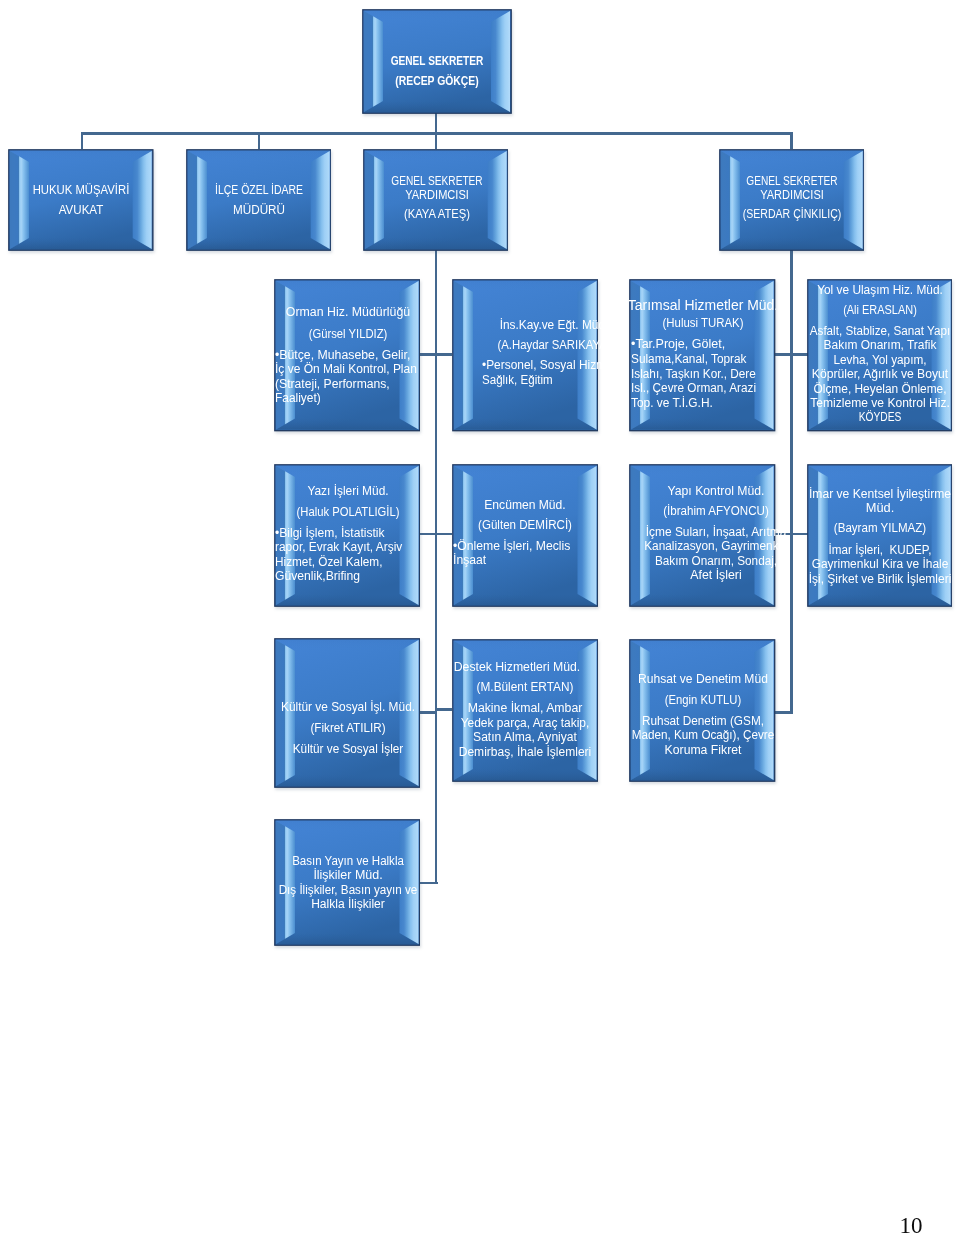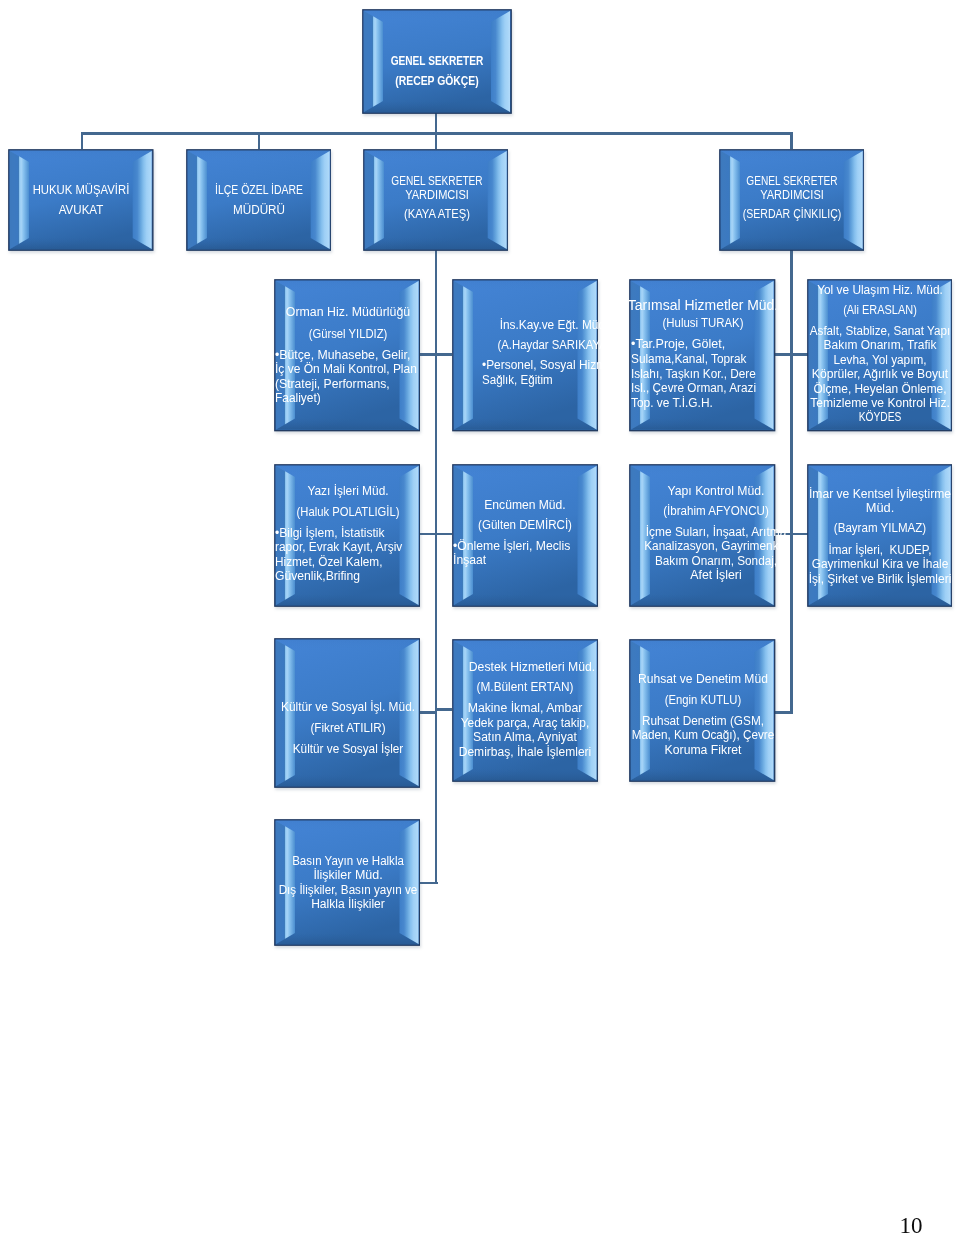--- a/index.html
+++ b/index.html
@@ -891,21 +891,21 @@
       <div class="tline" style="font-size: 12.31px; top: 80.2365px; left: 73.5px; transform: translateX(-50%) scaleX(0.9478);">İmar İşleri,  KUDEP,</div>
       <div class="tline" style="font-size: 12.31px; top: 94.7365px; left: 73.5px; transform: translateX(-50%) scaleX(0.9712);">Gayrimenkul Kira ve İhale</div>
       <div class="tline" style="font-size: 12.31px; top: 109.037px; left: 73.5px; transform: translateX(-50%) scaleX(0.9759);">İşi, Şirket ve Birlik İşlemleri</div>
     </div>
     <div class="tclip" style="left: 273.8px; top: 637.5px; width: 146.5px; height: 150px; margin-top: 16px;">
       <div class="tline" style="font-size: 12.31px; top: 47.8365px; left: 74.2px; transform: translateX(-50%) scaleX(0.9665);">Kültür ve Sosyal İşl. Müd.</div>
       <div class="tline" style="font-size: 12.31px; top: 68.7365px; left: 74.2px; transform: translateX(-50%) scaleX(0.9504);">(Fikret ATILIR)</div>
       <div class="tline" style="font-size: 12.31px; top: 89.5365px; left: 74.2px; transform: translateX(-50%) scaleX(0.9564);">Kültür ve Sosyal İşler</div>
     </div>
     <div class="tclip" style="left: 451.6px; top: 639px; width: 146.5px; height: 143px;">
-      <div class="tline" style="font-size: 12.31px; top: 22.1365px; left: 80px; transform: translateX(-50%) scaleX(0.9954); text-align: right;">Destek Hizmetleri Müd.</div>
+      <div class="tline" style="font-size: 12.31px; top: 22.1365px; left: 65px; transform: translateX(-50%) scaleX(0.9954); text-align: right;">Destek Hizmetleri Müd.</div>
       <div class="tline" style="font-size: 12.31px; top: 42.0365px; left: 73.9px; transform: translateX(-50%) scaleX(0.9622);">(M.Bülent ERTAN)</div>
       <div class="tline" style="font-size: 12.31px; top: 63.0365px; left: 73.9px; transform: translateX(-50%) scaleX(0.9987);">Makine İkmal, Ambar</div>
       <div class="tline" style="font-size: 12.31px; top: 77.6365px; left: 73.9px; transform: translateX(-50%) scaleX(0.9734);">Yedek parça, Araç takip,</div>
       <div class="tline" style="font-size: 12.31px; top: 92.2365px; left: 73.9px; transform: translateX(-50%) scaleX(0.9823);">Satın Alma, Ayniyat</div>
       <div class="tline" style="font-size: 12.31px; top: 106.837px; left: 73.9px; transform: translateX(-50%) scaleX(0.9799);">Demirbaş, İhale İşlemleri</div>
     </div>
     <div class="tclip" style="left: 629.4px; top: 639px; width: 146.5px; height: 143px;">
       <div class="tline" style="font-size: 12.31px; top: 33.5365px; left: 74.1px; transform: translateX(-50%) scaleX(0.9837);">Ruhsat ve Denetim Müd</div>
       <div class="tline" style="font-size: 12.31px; top: 54.7365px; left: 74.1px; transform: translateX(-50%) scaleX(0.9154);">(Engin KUTLU)</div>
       <div class="tline" style="font-size: 12.31px; top: 75.7365px; left: 74.1px; transform: translateX(-50%) scaleX(0.9604);">Ruhsat Denetim (GSM,</div>

